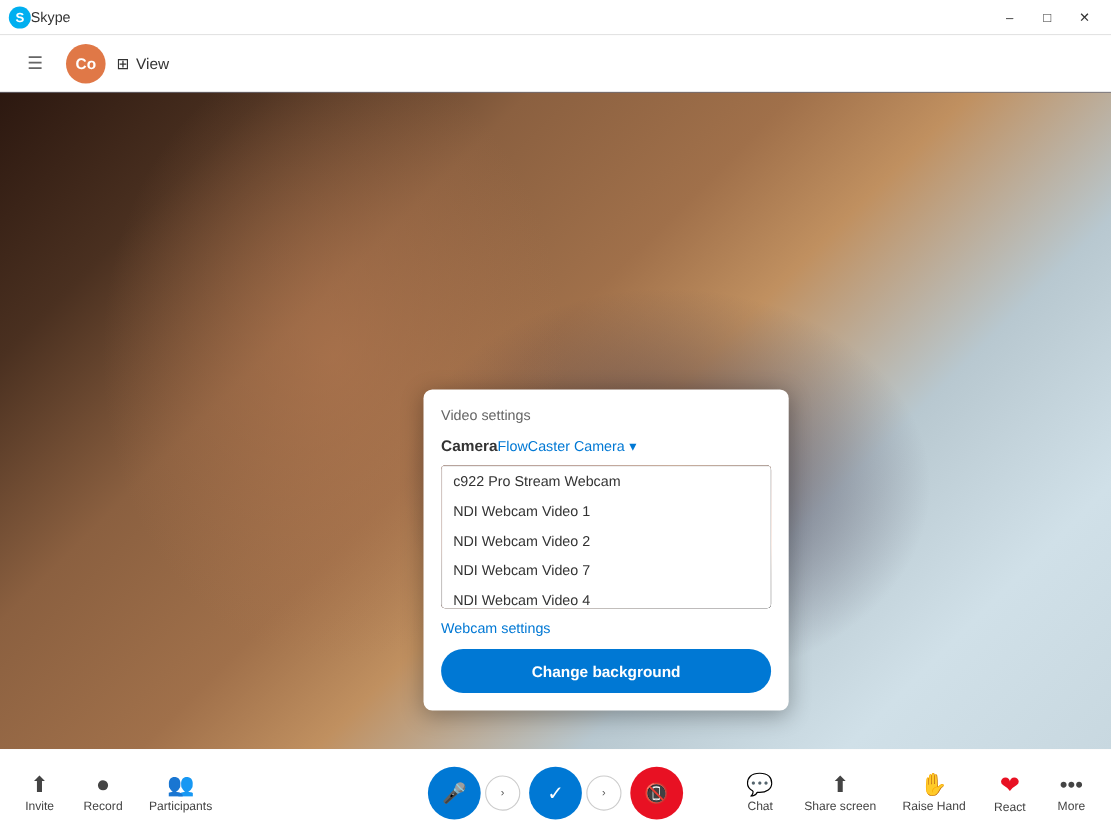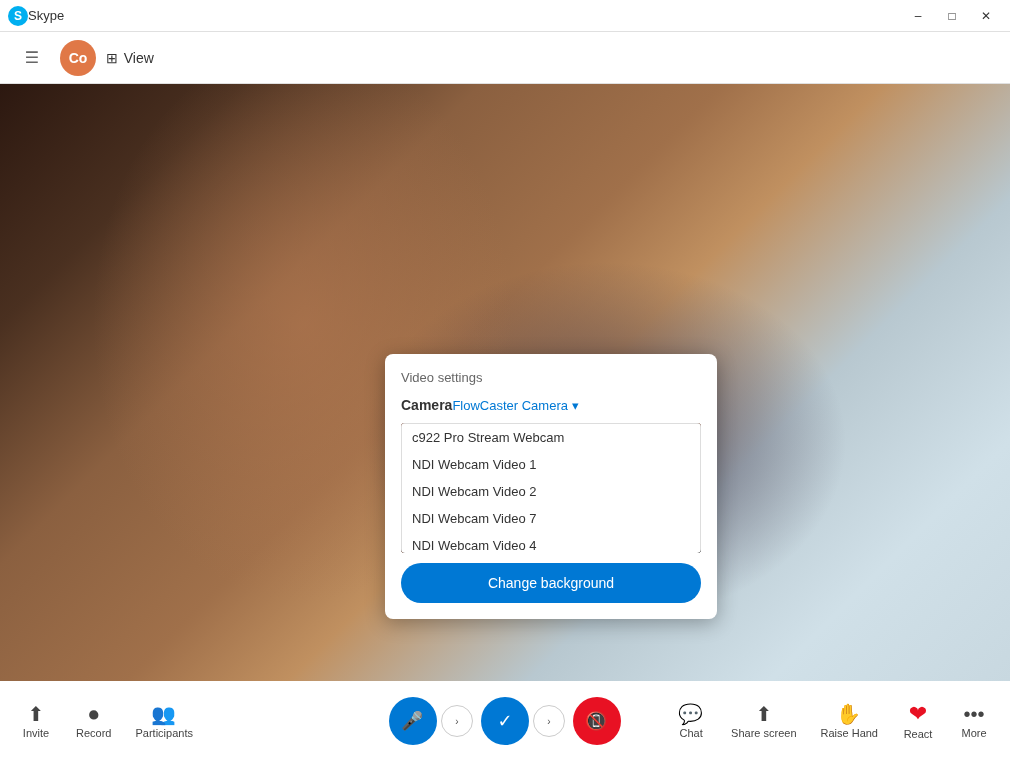--- a/index.html
+++ b/index.html
@@ -170,21 +170,21 @@
 
     
     .change-bg-btn {
       width: 100%;
       padding: 12px;
       background: #0078d4;
       color: #fff;
       border: none;
       border-radius: 24px;
       font-size: 14px;
-      font-weight: 400;
+      font-weight: 700;
       cursor: pointer;
     }
 
     
     .call-btn {
       width: 48px; height: 48px;
       border-radius: 50%;
       border: none;
       cursor: pointer;
       display: flex; align-items: center; justify-content: center;
@@ -280,20 +280,21 @@
       <div class="dropdown-overlay">
         <div class="dropdown-item">c922 Pro Stream Webcam</div>
         <div class="dropdown-item">NDI Webcam Video 1</div>
         <div class="dropdown-item">NDI Webcam Video 2</div>
         <div class="dropdown-item">NDI Webcam Video 7</div>
         <div class="dropdown-item">NDI Webcam Video 4</div>
 
       </div>
     </div>
 
+    <a class="webcam-link">Webcam settings</a>
 
     <button class="change-bg-btn">Change background</button>
   </div>
 </div>
 
 <div class="toolbar-bottom">
 
   <div class="tb-left">
     <button class="tb-btn">
       <span class="tb-btn-icon">⬆</span>

